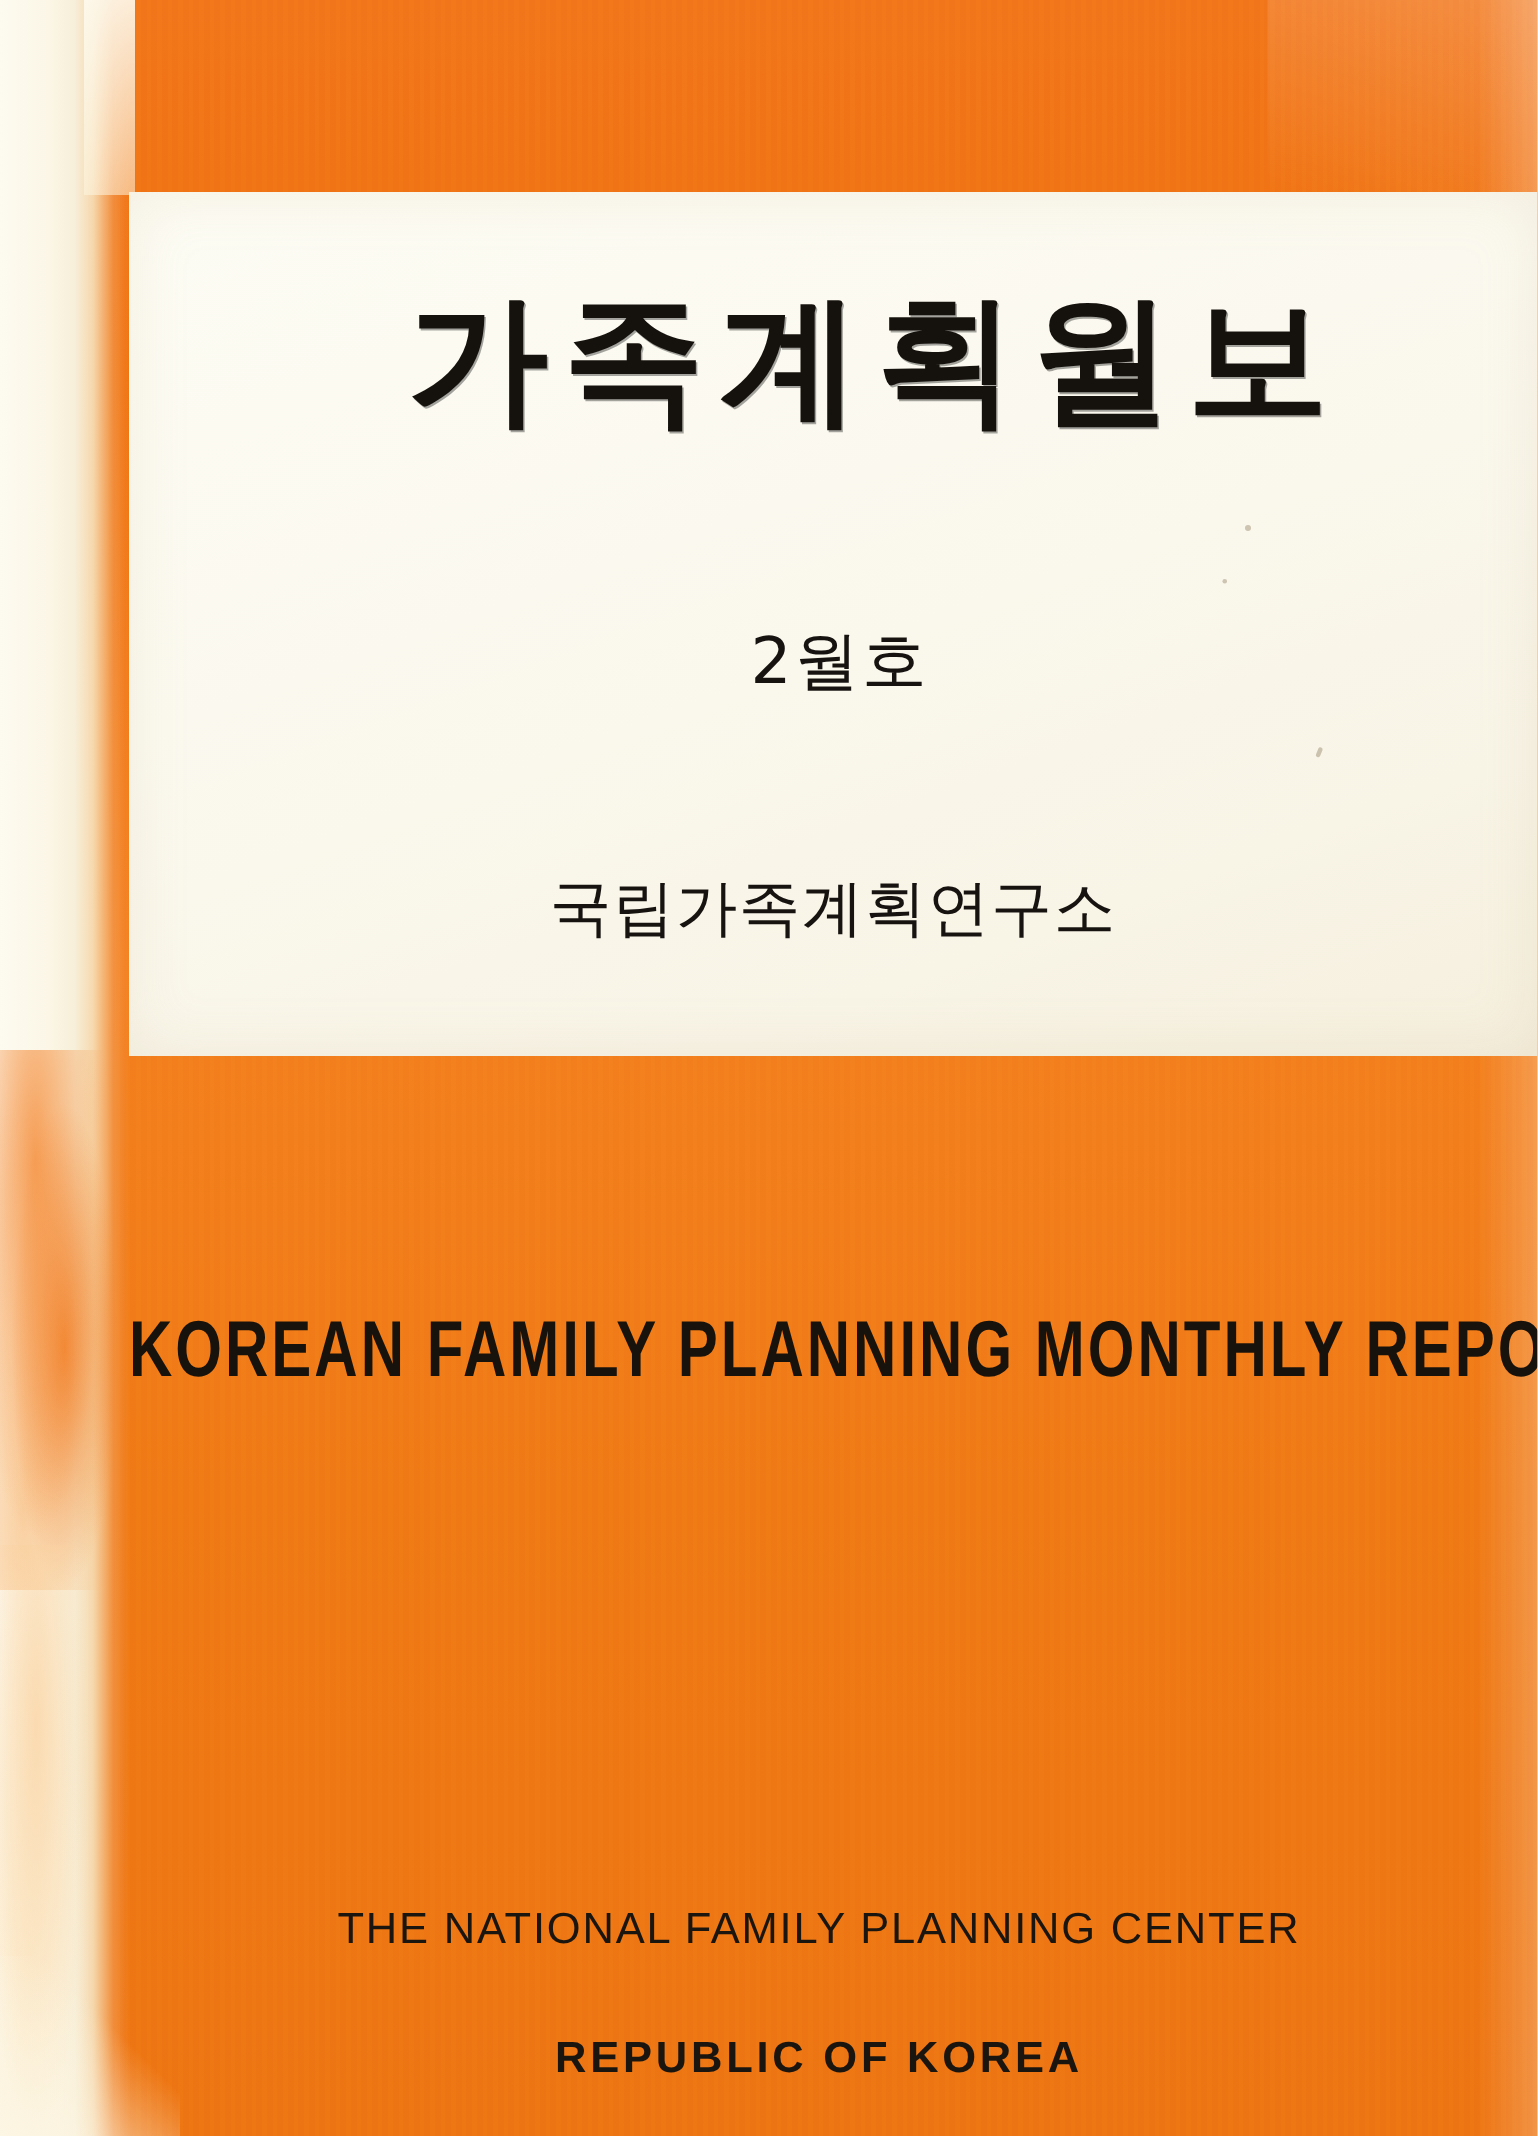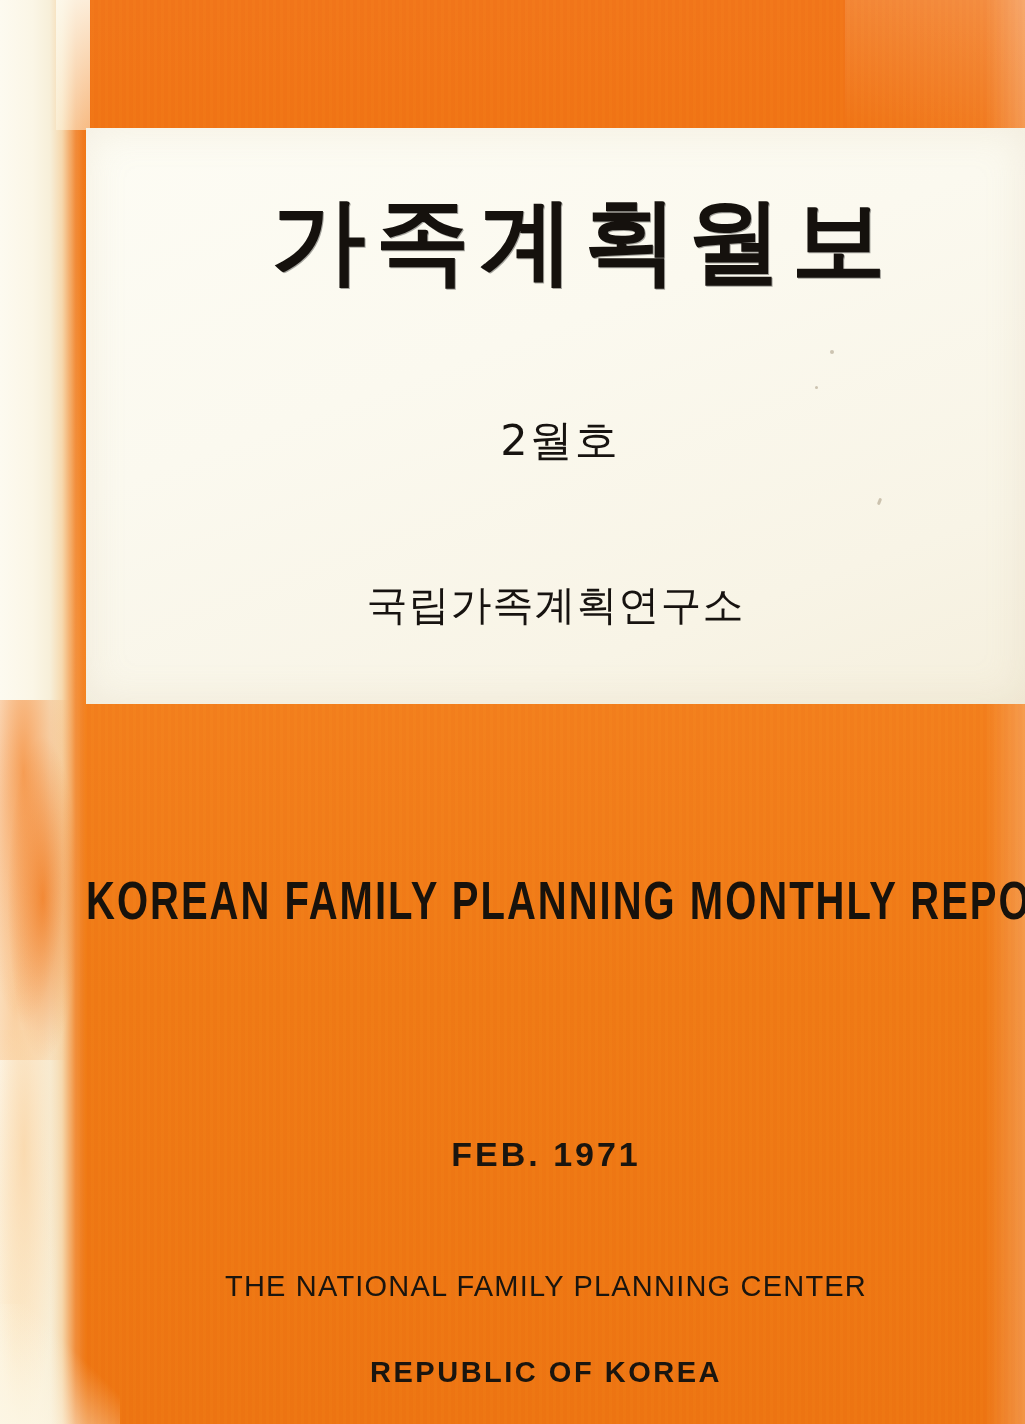--- a/index.html
+++ b/index.html
@@ -250,19 +250,18 @@
   </div>
 
   <div class="korean-title">가족계획월보</div>
 
   <div class="issue-line">2월호</div>
 
   <div class="institute-line">국립가족계획연구소</div>
 
   <div class="english-title">KOREAN FAMILY PLANNING MONTHLY REPORT</div>
 
-  <div class="date-line">FEB. 1971</div>
 
   <div class="org-line1">THE NATIONAL FAMILY PLANNING CENTER</div>
 
   <div class="org-line2">REPUBLIC OF KOREA</div>
 
 </div>
 
 </body></html>

